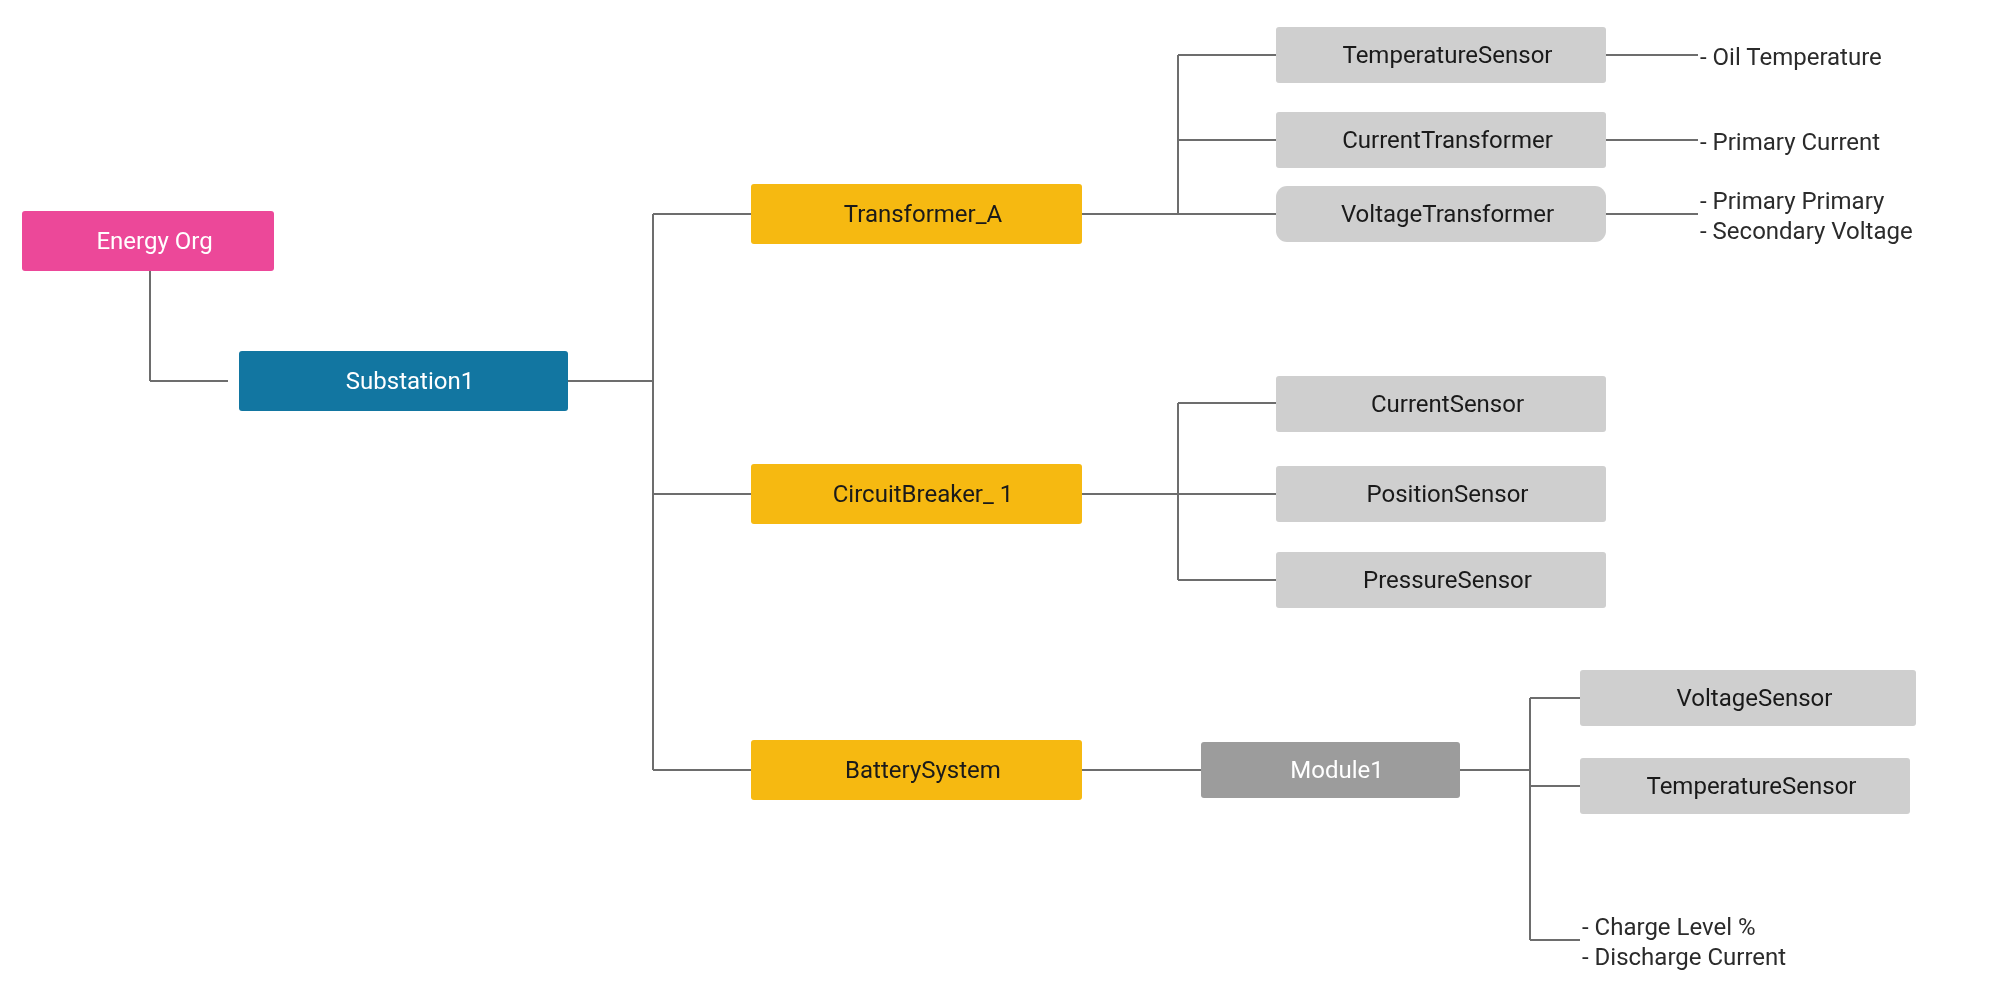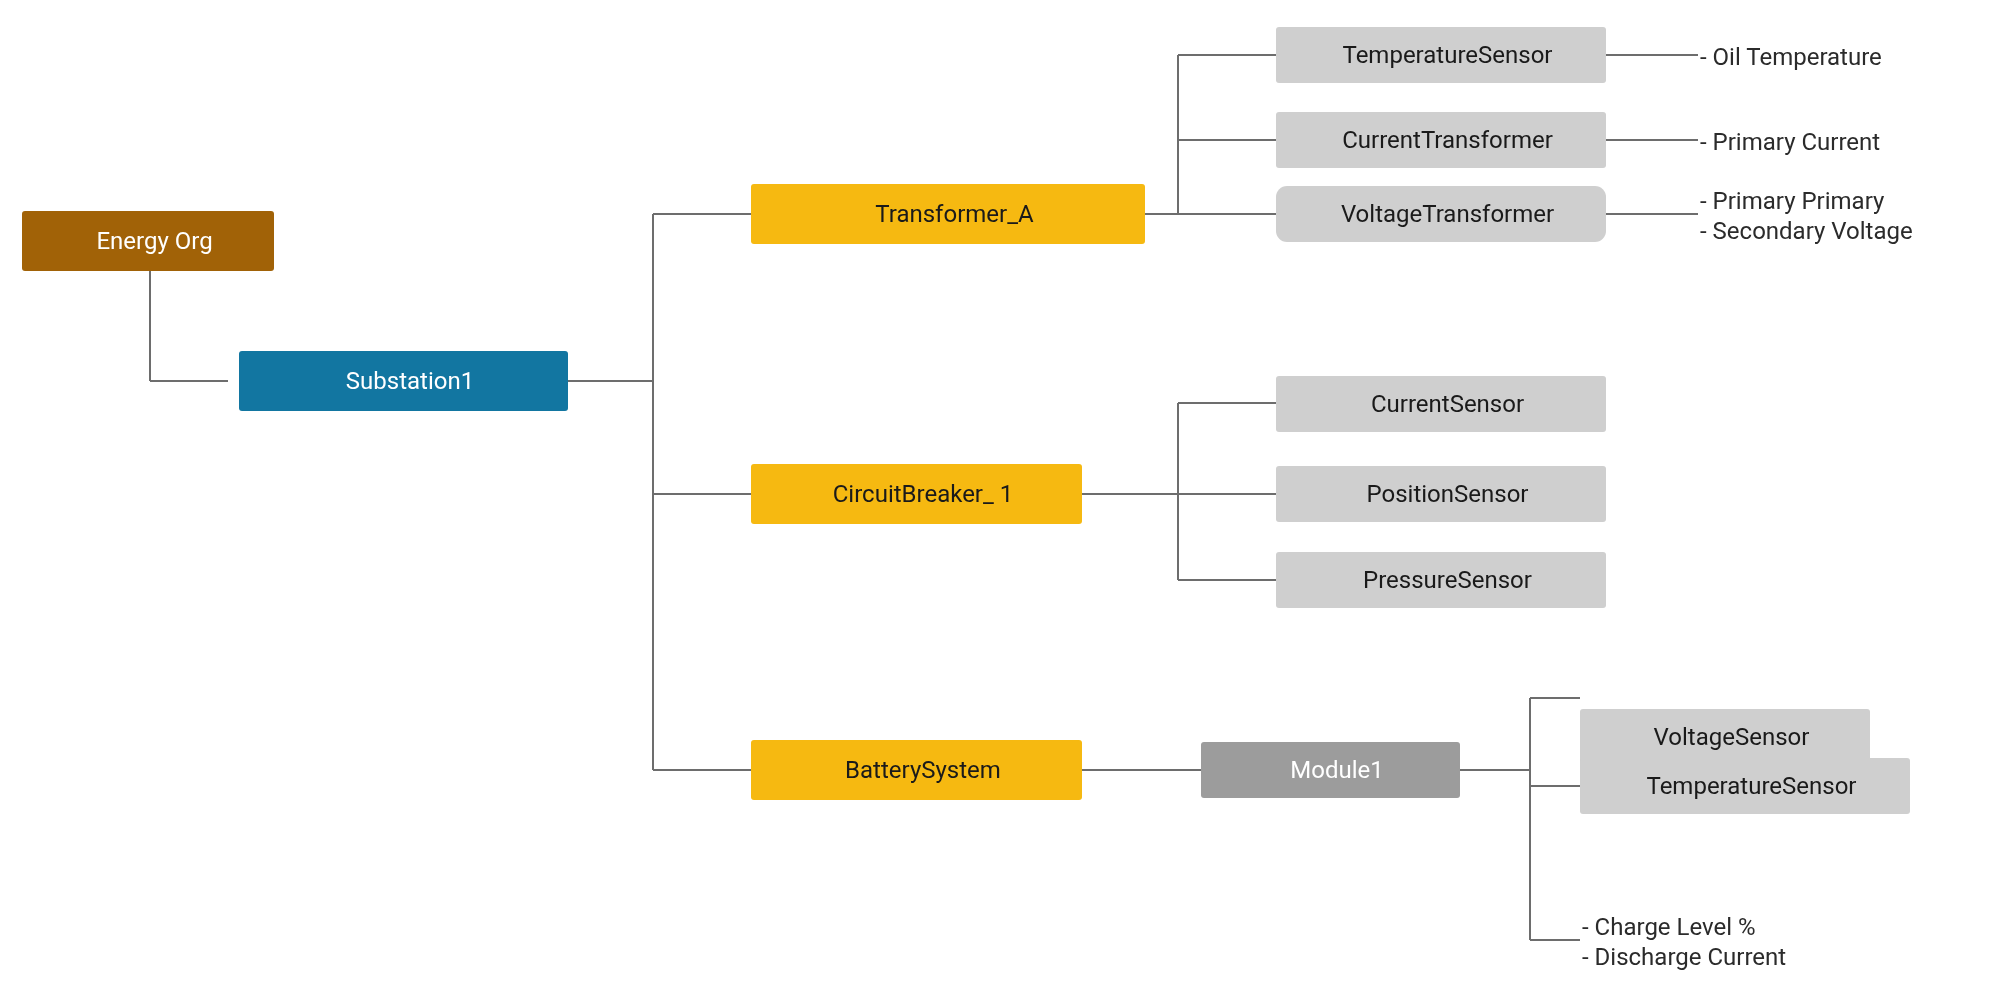--- a/index.html
+++ b/index.html
@@ -17,21 +17,21 @@
     position: absolute;
     box-sizing: border-box;
     display: flex;
     align-items: center;
     justify-content: center;
     text-align: center;
     line-height: 1.2;
     border-radius: 3px;
     padding-left: 13px;
   }
-  .node-black { background: #a16207; color: #ffffff; }
+  .node-black { background: #ec4899; color: #ffffff; }
   .node-teal  { background: #1276a1; color: #ffffff; }
   .node-amber { background: #f6b911; color: #1a1a1a; }
   .node-gray  { background: #cfcfcf; color: #1a1a1a; }
   .node-dark  { background: #9c9c9c; color: #ffffff; }
   .attr {
     position: absolute;
     display: flex;
     flex-direction: column;
     align-items: flex-start;
     justify-content: center;
@@ -81,37 +81,37 @@
     <line x1="1530" y1="698" x2="1530" y2="940"></line>
     <line x1="1530" y1="698" x2="1580" y2="698"></line>
     <line x1="1530" y1="786" x2="1580" y2="786"></line>
     <line x1="1530" y1="940" x2="1580" y2="940"></line>
   </svg>
 
   <div class="node node-black" style="left:22px; top:211px; width:252px; height:60px;">Energy Org</div>
 
   <div class="node node-teal" style="left:228px; top:351px; width:329px; height:60px;margin-left:11px;">Substation1</div>
 
-  <div class="node node-amber" style="left:751px; top:184px; width:394px; height:60px;">Transformer_A</div>
+  <div class="node node-amber" style="left:751px; top:184px; width:331px; height:60px;">Transformer_A</div>
 
   <div class="node node-amber" style="left:751px; top:464px; width:331px; height:60px;">CircuitBreaker_ 1</div>
 
   <div class="node node-amber" style="left:751px; top:740px; width:331px; height:60px;">BatterySystem</div>
 
   <div class="node node-gray" style="left:1276px; top:27px; width:330px; height:56px;">TemperatureSensor</div>
   <div class="node node-gray" style="left:1276px; top:112px; width:330px; height:56px;">CurrentTransformer</div>
   <div class="node node-gray" style="left:1276px; top:186px; width:330px; height:56px;border-radius:11px;">VoltageTransformer</div>
 
   <div class="node node-gray" style="left:1276px; top:466px; width:330px; height:56px;">PositionSensor</div>
   <div class="node node-gray" style="left:1276px; top:376px; width:330px; height:56px;">CurrentSensor</div>
   <div class="node node-gray" style="left:1276px; top:552px; width:330px; height:56px;">PressureSensor</div>
 
   <div class="node node-dark" style="left:1201px; top:742px; width:259px; height:56px;">Module1</div>
 
-  <div class="node node-gray" style="left:1580px; top:709px; width:290px; height:56px;">VoltageSensor</div>
+  <div class="node node-gray" style="left:1580px; top:670px; width:336px; height:56px;">VoltageSensor</div>
   <div class="node node-gray" style="left:1580px; top:758px; width:330px; height:56px;">TemperatureSensor</div>
 
   <div class="attr" style="left:1700px; top:42px;">
     <span>- Oil Temperature</span>
   </div>
   <div class="attr" style="left:1700px; top:127px;">
     <span>- Primary Current</span>
   </div>
   <div class="attr" style="left:1700px; top:186px;">
     <span>- Primary Primary</span>

